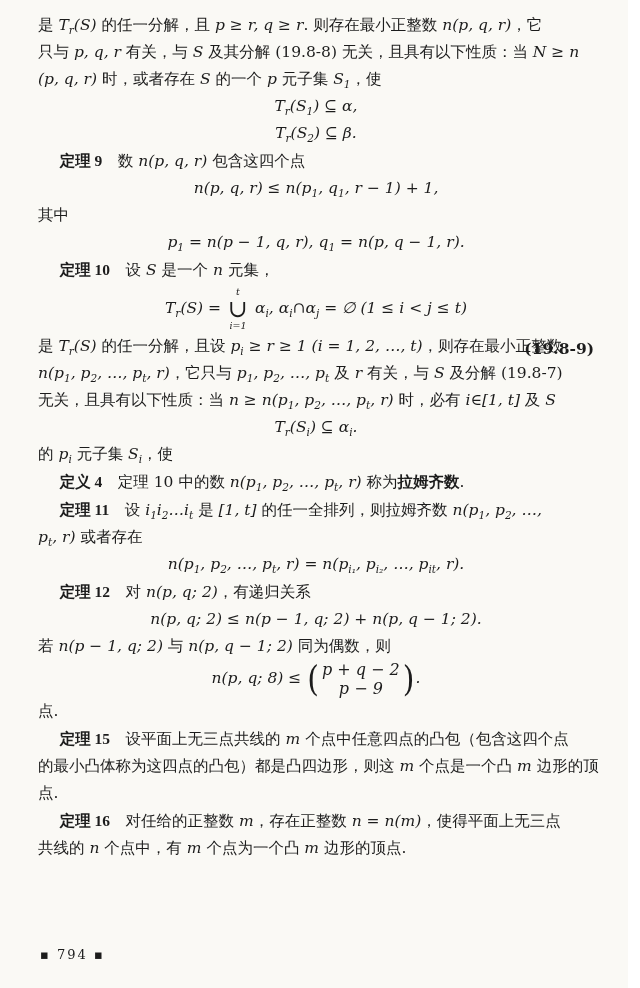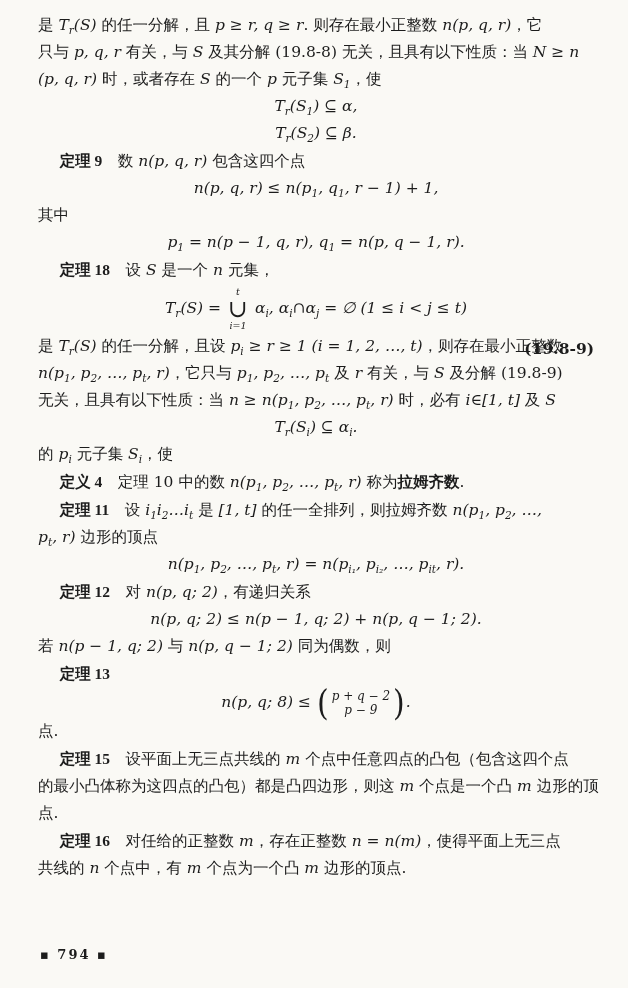--- a/index.html
+++ b/index.html
@@ -25,59 +25,58 @@
   .bl.eq .eqno{position:absolute;right:0;top:50%;transform:translateY(-50%);font-weight:bold;margin-top:39px;}
   .m{font-style:italic;}
   .b{font-weight:bold;font-family:Liberation Serif, serif;}
   .cn{font-style:normal;}
   sub{font-size:68%;line-height:0;}
   .bigcup{display:inline-flex;flex-direction:column;align-items:center;vertical-align:middle;line-height:1;margin:0 2px;}
   .bigcup .lim{font-size:9.5px;font-style:italic;line-height:1;}
   .bigcup .op{font-size:24px;line-height:1;font-style:normal;}
   .binom{display:inline-flex;align-items:center;vertical-align:middle;margin:0 1px;}
   .binom .par{font-size:30px;font-weight:300;line-height:1;transform:scaleY(1.15);font-style:normal;}
-  .binom .col{display:inline-flex;flex-direction:column;align-items:center;line-height:1.2;font-size:12px;font-style:italic;padding:0 3px;}
+  .binom .col{display:inline-flex;flex-direction:column;align-items:center;line-height:1.2;font-size:16px;font-style:italic;padding:0 3px;}
   .footer{
     position:absolute;left:40px;bottom:26px;
-    font-size:13px;font-weight:bold;letter-spacing:2px;
+    font-size:13px;font-weight:normal;letter-spacing:2px;
   }
 </style>
 </head>
 <body>
 
 <div class="page">
   <div class="content">
       <div class="bl line"><span class="cn">是 </span><span class="m">T<sub>r</sub>(S)</span><span class="cn"> 的任一分解，且 </span><span class="m">p ≥ r, q ≥ r</span><span class="cn">. 则存在最小正整数 </span><span class="m">n(p, q, r)</span><span class="cn">，它</span></div>
       <div class="bl line"><span class="cn">只与 </span><span class="m">p, q, r</span><span class="cn"> 有关，与 </span><span class="m">S</span><span class="cn"> 及其分解 (19.8-8) 无关，且具有以下性质：当 </span><span class="m">N ≥ n</span></div>
       <div class="bl line"><span class="m">(p, q, r)</span><span class="cn"> 时，或者存在 </span><span class="m">S</span><span class="cn"> 的一个 </span><span class="m">p</span><span class="cn"> 元子集 </span><span class="m">S<sub>1</sub></span><span class="cn">，使</span></div>
       <div class="bl center"><span class="m">T<sub>r</sub>(S<sub>1</sub>) ⊆ α,</span></div>
       <div class="bl center"><span class="m">T<sub>r</sub>(S<sub>2</sub>) ⊆ β.</span></div>
       <div class="bl indent"><span class="b">定理 9</span><span class="cn">　数 </span><span class="m">n(p, q, r)</span><span class="cn"> 包含这四个点</span></div>
       <div class="bl center"><span class="m">n(p, q, r) ≤ n(p<sub>1</sub>, q<sub>1</sub>, r − 1) + 1,</span></div>
       <div class="bl line"><span class="cn">其中</span></div>
       <div class="bl center"><span class="m">p<sub>1</sub> = n(p − 1, q, r),  q<sub>1</sub> = n(p, q − 1, r).</span></div>
-      <div class="bl indent"><span class="b">定理 18</span><span class="cn">　设 </span><span class="m">S</span><span class="cn"> 是一个 </span><span class="m">n</span><span class="cn"> 元集，</span></div>
+      <div class="bl indent"><span class="b">定理 10</span><span class="cn">　设 </span><span class="m">S</span><span class="cn"> 是一个 </span><span class="m">n</span><span class="cn"> 元集，</span></div>
       <div class="bl eq"><span class="m">T<sub>r</sub>(S) = </span><span class="bigcup">
           <span class="lim">t</span>
           <span class="op">∪</span>
           <span class="lim">i=1</span>
         </span><span class="m"> α<sub>i</sub>,  α<sub>i</sub>∩α<sub>j</sub> = ∅  (1 ≤ i &lt; j ≤ t)</span><span class="eqno">(19.8-9)</span></div>
       <div class="bl line"><span class="cn">是 </span><span class="m">T<sub>r</sub>(S)</span><span class="cn"> 的任一分解，且设 </span><span class="m">p<sub>i</sub> ≥ r ≥ 1 (i = 1, 2, …, t)</span><span class="cn">，则存在最小正整数</span></div>
-      <div class="bl line"><span class="m">n(p<sub>1</sub>, p<sub>2</sub>, …, p<sub>t</sub>, r)</span><span class="cn">，它只与 </span><span class="m">p<sub>1</sub>, p<sub>2</sub>, …, p<sub>t</sub></span><span class="cn"> 及 </span><span class="m">r</span><span class="cn"> 有关，与 </span><span class="m">S</span><span class="cn"> 及分解 (19.8-9)</span></div>
+      <div class="bl line"><span class="m">n(p<sub>1</sub>, p<sub>2</sub>, …, p<sub>t</sub>, r)</span><span class="cn">，它只与 </span><span class="m">p<sub>1</sub>, p<sub>2</sub>, …, p<sub>t</sub></span><span class="cn"> 及 </span><span class="m">r</span><span class="cn"> 有关，与 </span><span class="m">S</span><span class="cn"> 及分解 (19.8-7)</span></div>
       <div class="bl line"><span class="cn">无关，且具有以下性质：当 </span><span class="m">n ≥ n(p<sub>1</sub>, p<sub>2</sub>, …, p<sub>t</sub>, r)</span><span class="cn"> 时，必有 </span><span class="m">i∈[1, t]</span><span class="cn"> 及 </span><span class="m">S</span></div>
       <div class="bl center"><span class="m">T<sub>r</sub>(S<sub>i</sub>) ⊆ α<sub>i</sub>.</span></div>
       <div class="bl line"><span class="cn">的 </span><span class="m">p<sub>i</sub></span><span class="cn"> 元子集 </span><span class="m">S<sub>i</sub></span><span class="cn">，使</span></div>
       <div class="bl indent"><span class="b">定义 4</span><span class="cn">　定理 10 中的数 </span><span class="m">n(p<sub>1</sub>, p<sub>2</sub>, …, p<sub>t</sub>, r)</span><span class="cn"> 称为</span><span class="b">拉姆齐数</span><span class="cn">.</span></div>
       <div class="bl indent"><span class="b">定理 11</span><span class="cn">　设 </span><span class="m">i<sub>1</sub>i<sub>2</sub>…i<sub>t</sub></span><span class="cn"> 是 </span><span class="m">[1, t]</span><span class="cn"> 的任一全排列，则拉姆齐数 </span><span class="m">n(p<sub>1</sub>, p<sub>2</sub>, …,</span></div>
-      <div class="bl line"><span class="m">p<sub>t</sub>, r)</span><span class="cn"> 边形的顶点</span></div>
+      <div class="bl line"><span class="m">p<sub>t</sub>, r)</span><span class="cn"> 或者存在</span></div>
       <div class="bl center"><span class="m">n(p<sub>1</sub>, p<sub>2</sub>, …, p<sub>t</sub>, r) = n(p<sub>i₁</sub>, p<sub>i₂</sub>, …, p<sub>it</sub>, r).</span></div>
       <div class="bl indent"><span class="b">定理 12</span><span class="cn">　对 </span><span class="m">n(p, q; 2)</span><span class="cn">，有递归关系</span></div>
       <div class="bl center"><span class="m">n(p, q; 2) ≤ n(p − 1, q; 2) + n(p, q − 1; 2).</span></div>
       <div class="bl line"><span class="cn">若 </span><span class="m">n(p − 1, q; 2)</span><span class="cn"> 与 </span><span class="m">n(p, q − 1; 2)</span><span class="cn"> 同为偶数，则</span></div>
-      <div class="bl indent"><span class="b">定理 13</span></div>
       <div class="bl center"><span class="m">n(p, q; 8) ≤ </span><span class="binom">
           <span class="par">(</span>
           <span class="col">
             <span>p + q − 2</span>
             <span>p − 9</span>
           </span>
           <span class="par">)</span>
         </span><span class="m">.</span></div>
       <div class="bl line"><span class="cn">点.</span></div>
       <div class="bl indent"><span class="b">定理 15</span><span class="cn">　设平面上无三点共线的 </span><span class="m">m</span><span class="cn"> 个点中任意四点的凸包（包含这四个点</span></div>

